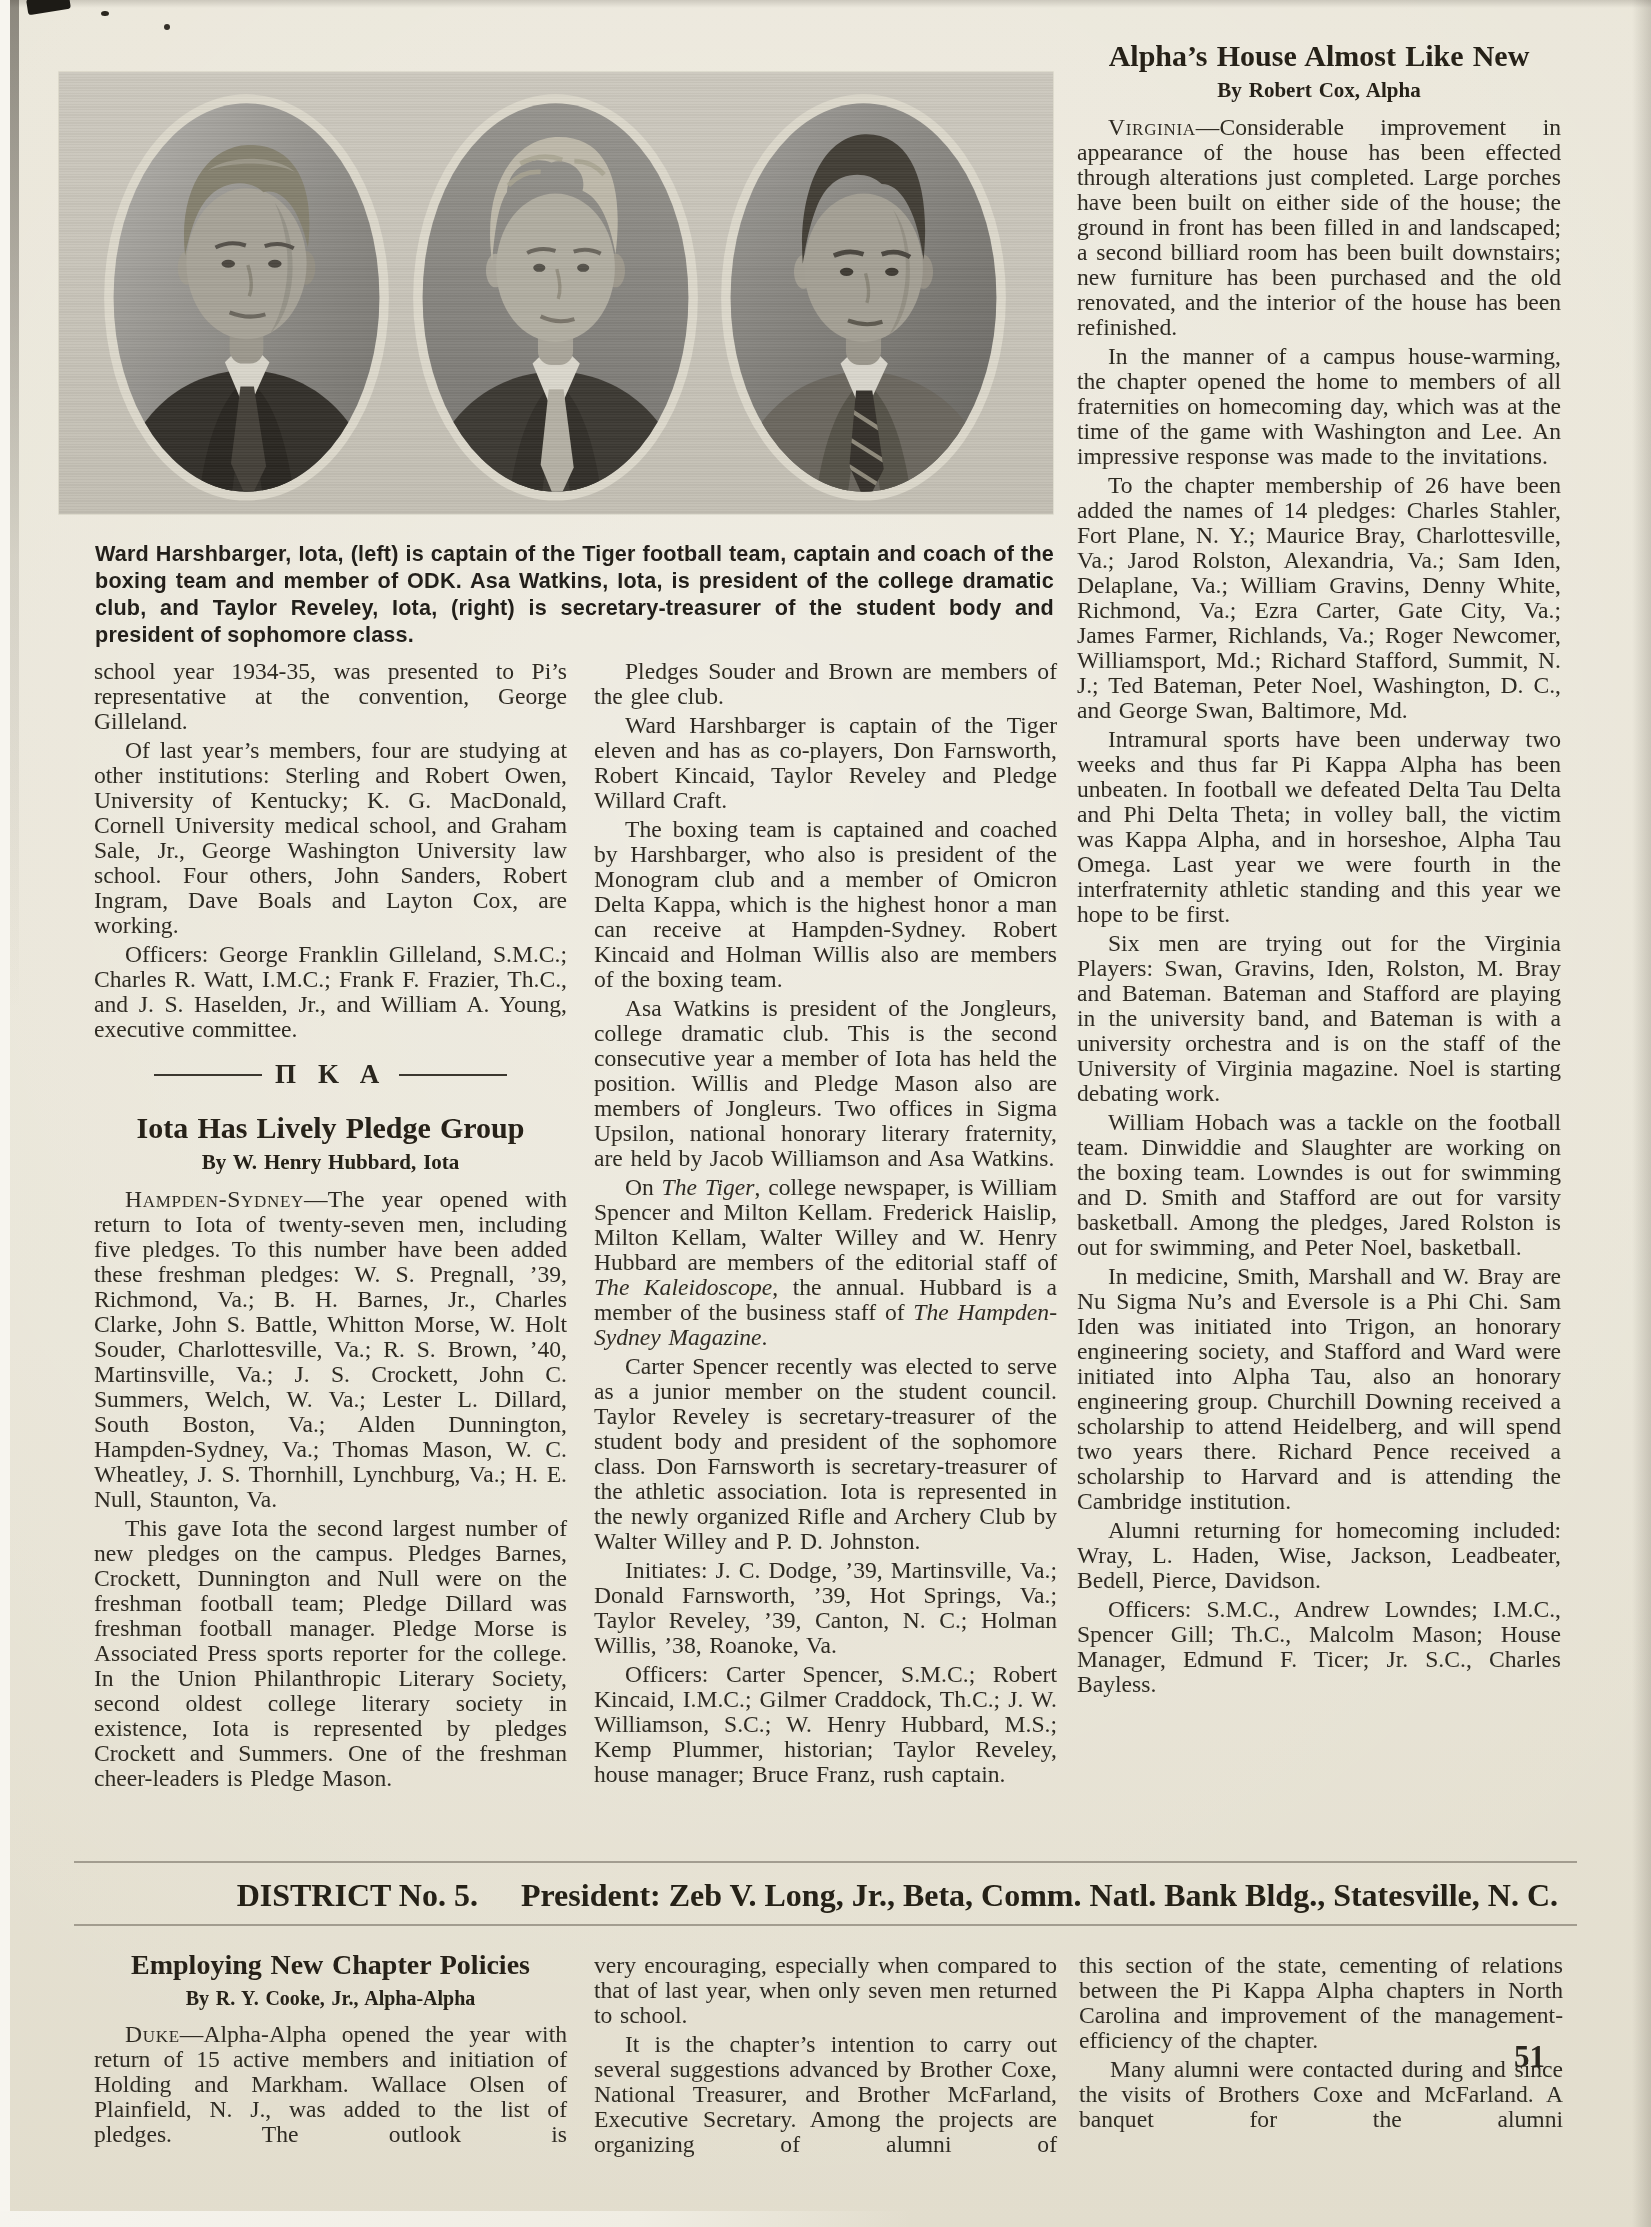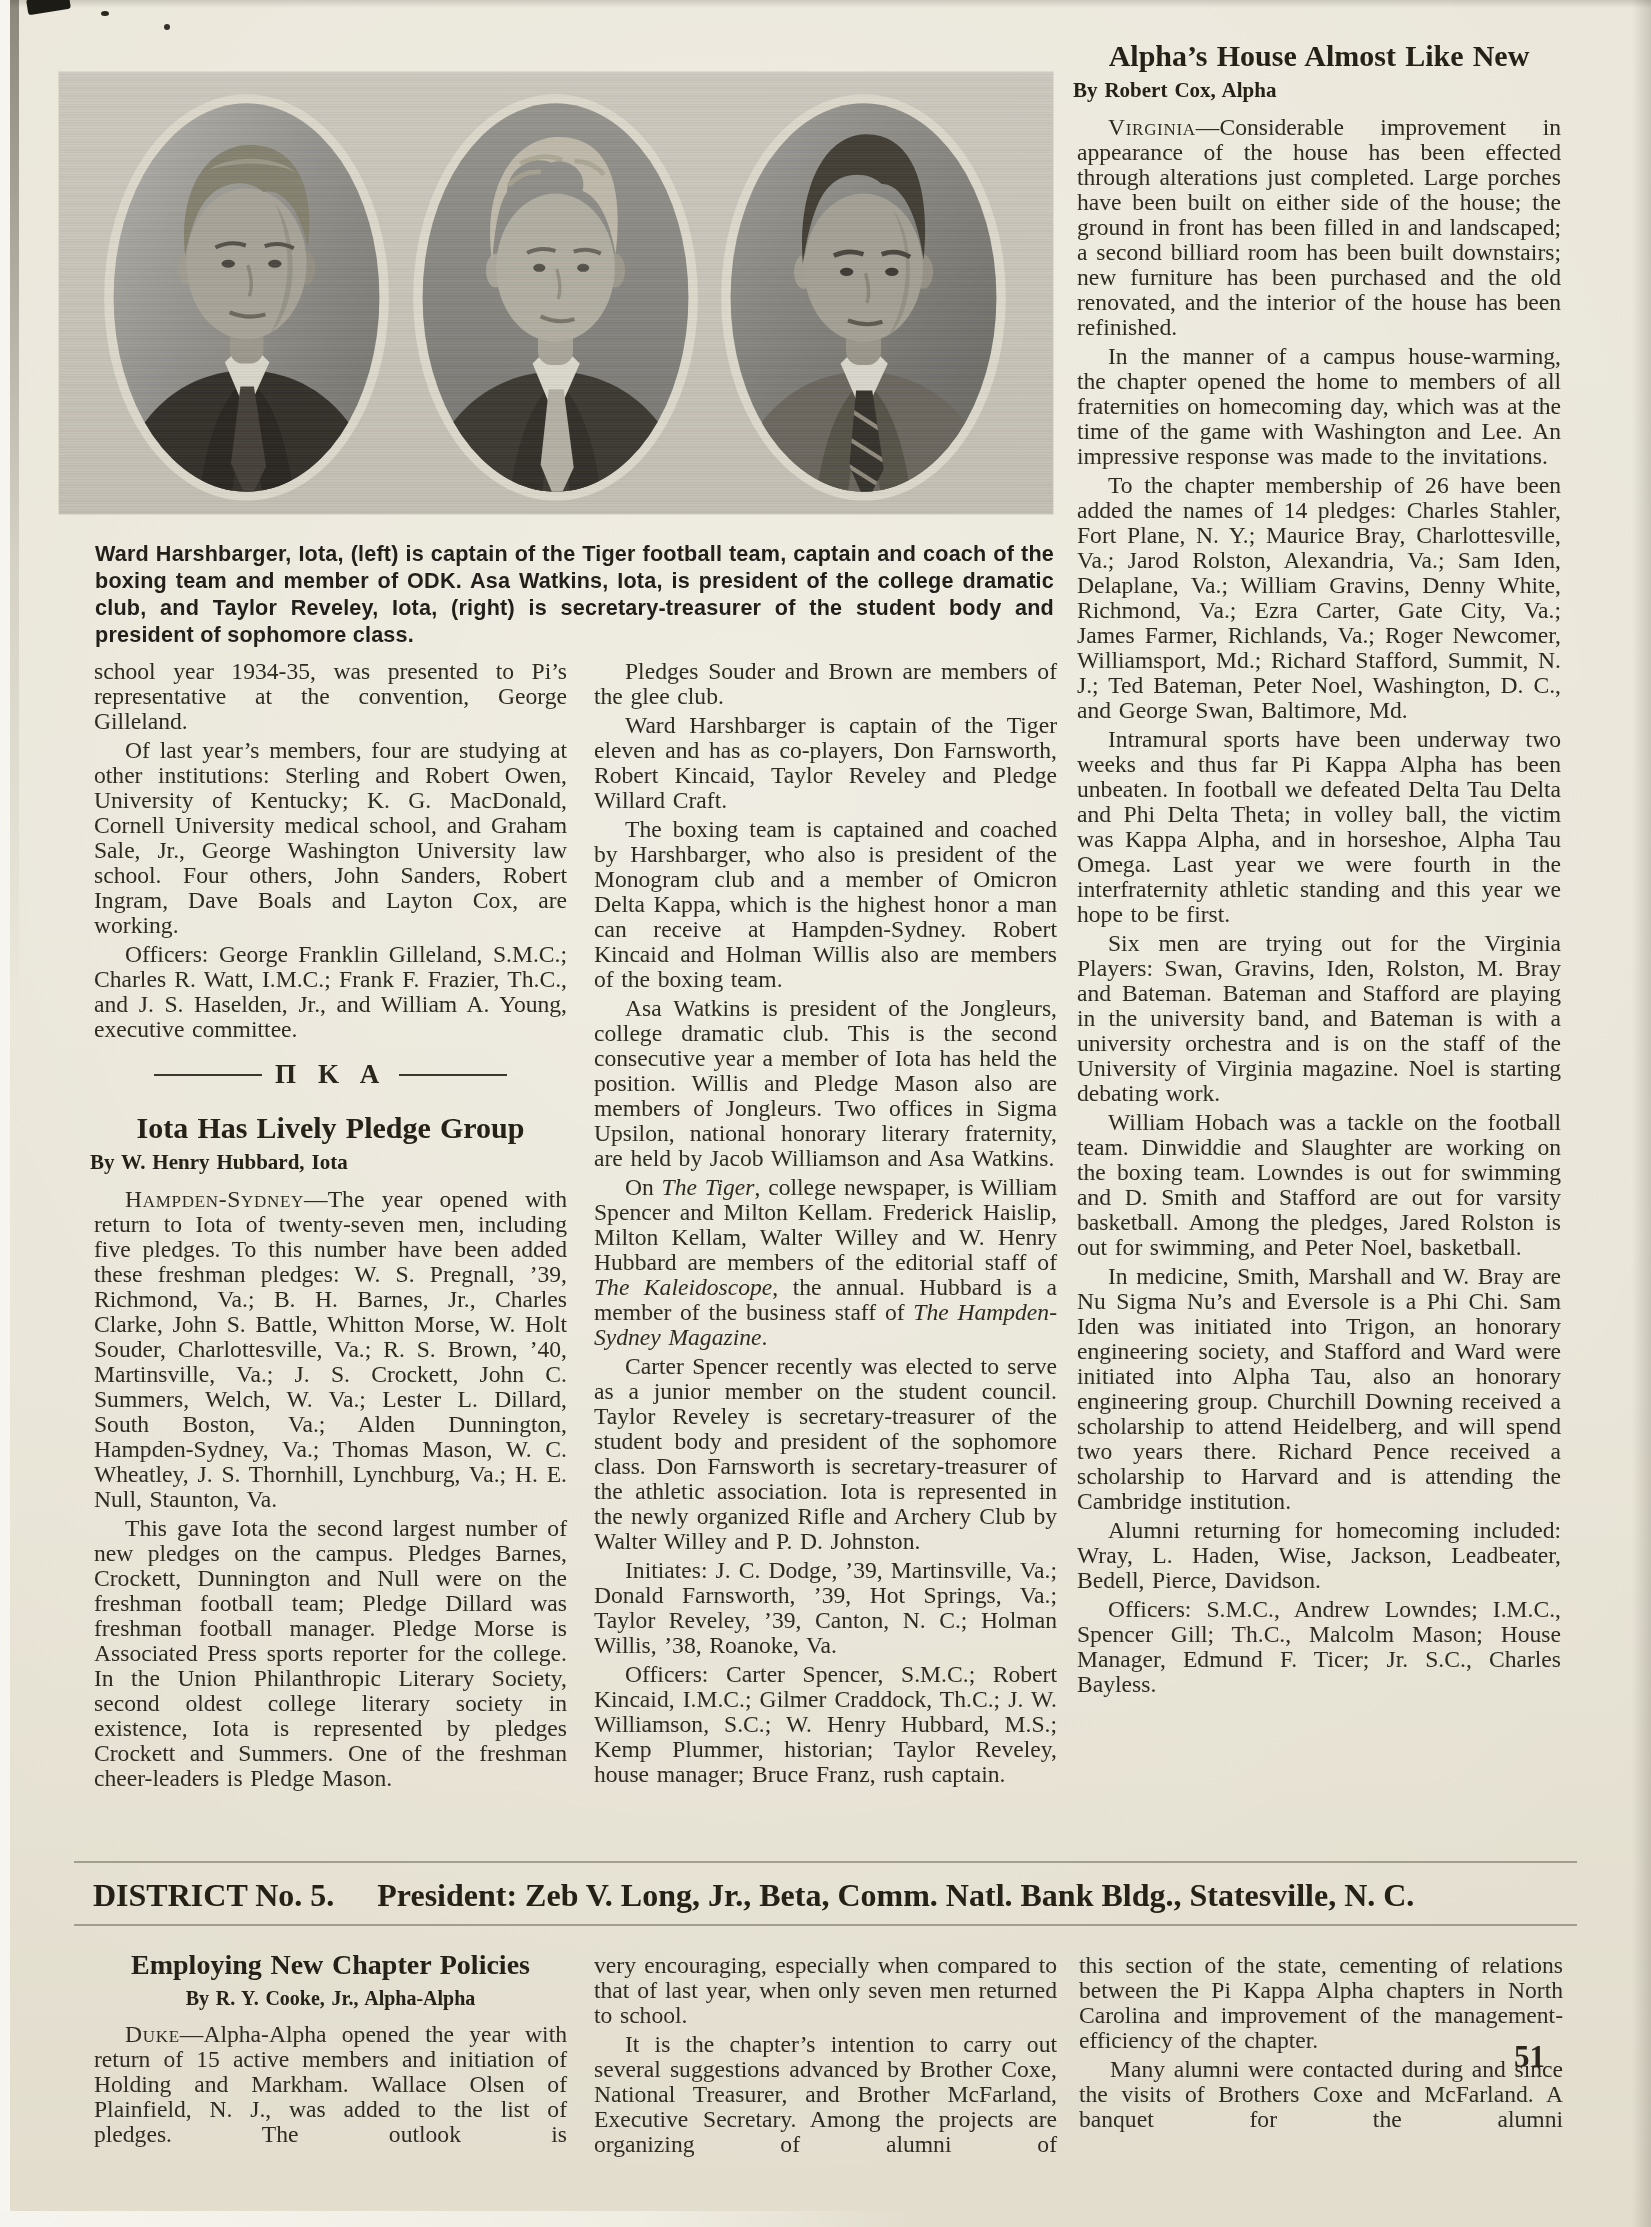--- a/index.html
+++ b/index.html
@@ -40,30 +40,30 @@
   .col p{margin:4px;text-indent:31px;}
   .col p.noind{text-indent:0;}
   .col p.contend{text-align-last:justify;}
   .sc{font-variant:small-caps;letter-spacing:0.7px;}
   .i{font-style:italic;}
   .col-left{left:90px;top:655px;width:481px;}
   .col-mid{left:590px;top:655px;width:471px;}
   .col-right{left:1073px;top:38px;width:492px;}
 
   .art-title{font-size:30px;line-height:35px;font-weight:bold;text-align:center;margin:0 0 4px 0;color:#262118;text-indent:0;}
-  .art-byline{font-size:21px;line-height:26px;font-weight:bold;margin:0 0 12px 0;color:#262118;text-indent:0;}
+  .art-byline{font-size:21px;line-height:26px;font-weight:bold;text-align:center;margin:0 0 12px 0;color:#262118;text-indent:0;}
   .pka{display:flex;align-items:center;justify-content:center;gap:13.5px;margin:20px 0 23px 0;}
   .pka .rule{width:108px;height:2px;background:#3b372f;}
   .pka-text{font-size:27px;font-weight:bold;letter-spacing:6.8px;color:#2a261e;}
 
   
   .district{position:absolute;left:74px;top:1861px;width:1503px;box-sizing:border-box;
         border-top:2px solid rgba(62,56,45,.40);border-bottom:2px solid rgba(62,56,45,.40);
         padding:13.5px 19px 10.8px 19px;display:flex;gap:43px;align-items:baseline;
-        font-weight:bold;font-size:32px;color:#252117;}
+        font-weight:bold;font-size:32px;color:#252117;justify-content:flex-end;}
 
   
   .b-col1{left:90px;top:1949px;width:481px;}
   .b-col2{left:590px;top:1949px;width:471px;}
   .b-col3{left:1075px;top:1949px;width:492px;}
   .b-title{font-size:28px;line-height:32px;font-weight:bold;text-align:center;margin:0 0 5.4px 0;color:#262118;text-indent:0;}
   .b-byline{font-size:20px;line-height:24px;font-weight:bold;text-align:center;margin:5px 0 12px 0;color:#262118;text-indent:0;}
 
   .pagenum{position:absolute;left:1514px;top:2039px;font-size:31px;font-weight:bold;color:#2a261e;}
 </style>

